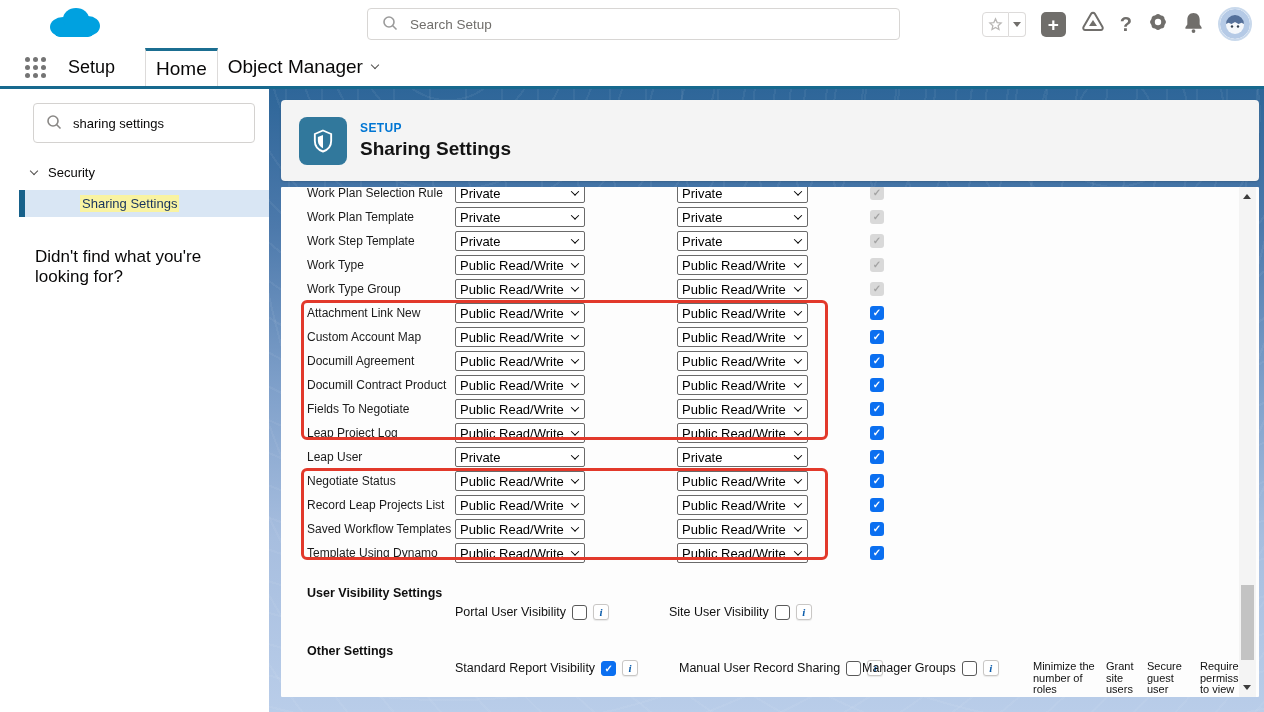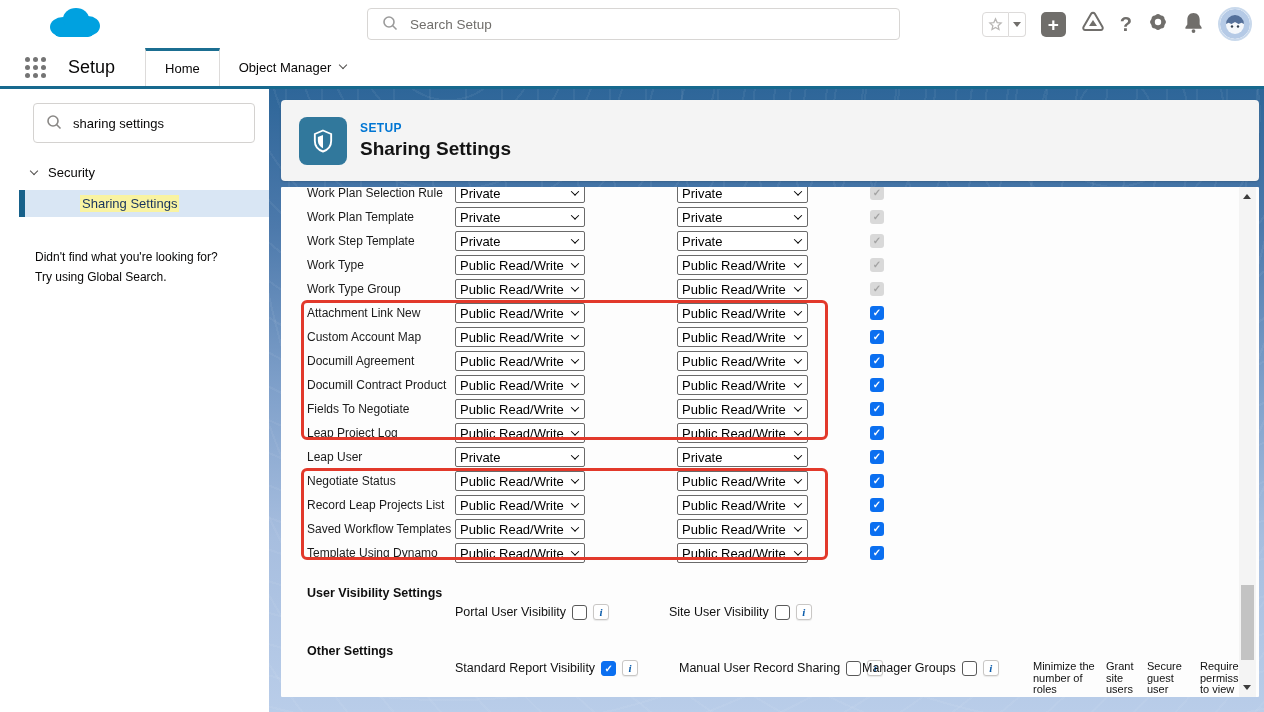--- a/index.html
+++ b/index.html
@@ -30,21 +30,21 @@
   .qmark { color:#706e6b; font-size:20px; font-weight:700; }
   .avatar { width:34px; height:34px; border-radius:50%; border:2px solid #c9d9ec; overflow:hidden; }
 
   
   .navbar { position:relative; height:38px; background:#fff; display:flex; align-items:stretch; }
   .waffle { display:grid; grid-template-columns:repeat(3,5px); grid-gap:3px; align-self:center;
     margin-left:25px; cursor:pointer; }
   .waffle i { width:5px; height:5px; border-radius:50%; background:#747474; }
   .app-name { align-self:center; margin-left:22px; font-size:18px; color:#080707; }
   .tabs { display:flex; margin-left:30px; }
-  .tab { display:flex; align-items:center; gap:9px; padding:0 19px; font-size:13px; color:#080707; }
+  .tab { display:flex; align-items:center; gap:9px; padding:0 10px; font-size:19px; color:#080707; }
   .tab.active { border-top:3px solid #1b6e91; border-left:1px solid #dddbda; border-right:1px solid #dddbda;
     background:#fff; padding-top:0; }
   .chev { display:inline-block; width:6px; height:6px; border-right:1.6px solid #514f4d;
     border-bottom:1.6px solid #514f4d; transform:rotate(45deg); margin-top:-4px; }
   .blue-divider { height:3px; background:#17698e; }
 
   
   .content-row { display:flex; height:623px;padding-left:19px; }
   .sidebar { width:250px; background:#fff; flex:none; }
   .main { flex:1; position:relative; overflow:hidden;
@@ -53,21 +53,21 @@
       repeating-radial-gradient(circle at 85% 4%, rgba(255,255,255,0.05) 0 2px, transparent 2px 36px),
       linear-gradient(180deg, #2e6699 0%, #4c79ab 22%, #7fa0ca 48%, #a7bedf 72%, #b9cde9 100%); }
 
   
   .sb-search { margin:14px; height:40px; border:1px solid #d4d2d0; border-radius:4px;
     display:flex; align-items:center; gap:11px; padding:0 12px; font-size:13px; color:#080707; background:#fff; }
   .tree-head { display:flex; align-items:center; gap:11px; margin:22px 0 0 12px; font-size:13px; color:#080707; }
   .tree-selected { margin-top:10px; height:27px; background:#d9e6f4; border-left:6px solid #17618a;
     display:flex; align-items:center; padding-left:55px; cursor:pointer; }
   .tree-selected span { background:#f9f3a1; color:#16325c; font-size:13px; padding:1px 2px; }
-  .sb-help { margin:30px 16px 0; font-size:12px; color:#080707; line-height:20px; }
+  .sb-help { margin:30px 16px 0; font-size:17px; color:#080707; line-height:20px; }
 
   
   .page-header-card { position:absolute; left:12px; top:11px; width:978px; height:81px;
     background:#f4f4f4; border-radius:4px; box-shadow:0 1px 2px rgba(0,0,0,0.15);
     display:flex; align-items:center; padding-left:18px; gap:13px; }
   .shield-tile { width:48px; height:48px; border-radius:8px; background:#31789c;
     display:flex; align-items:center; justify-content:center; flex:none; }
   .eyebrow { color:#0176d3; font-size:12px; font-weight:600; letter-spacing:0.4px; }
   .page-title { font-size:19px; font-weight:700; color:#131313; margin-top:3px; }
 
@@ -226,21 +226,20 @@
     </div>
     <div class="tree-head">
       <span class="chev"></span>
       <span>Security</span>
     </div>
     <div class="tree-selected">
       <span>Sharing Settings</span>
     </div>
     <div class="sb-help">
       <div>Didn't find what you're looking for?</div>
-      <div>Try using Global Search.</div>
     </div>
   </div>
 
   <div class="main">
 
     <div class="page-header-card">
       <span class="shield-tile">
         <svg width="28" height="28" viewBox="0 0 24 24">
           <path d="M12 3 L19 6 V12 C19 16.5 15.8 19.7 12 21 C8.2 19.7 5 16.5 5 12 V6 Z" fill="none" stroke="#fff" stroke-width="1.6"></path>
           <path d="M12 6.8 V18.2 C9.6 17.1 7.6 14.8 7.6 12 V8.6 Z" fill="#fff"></path>

